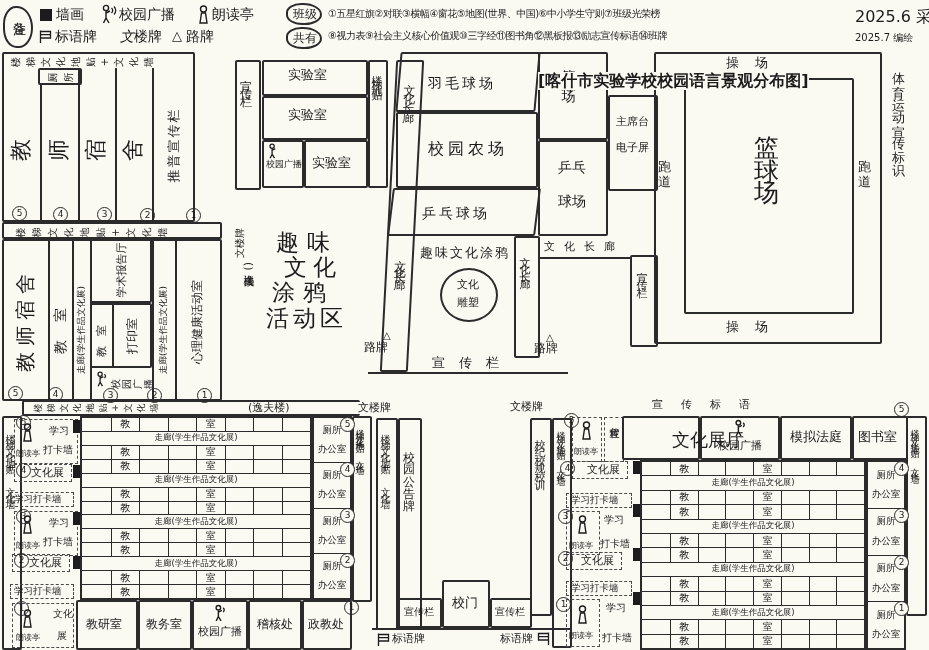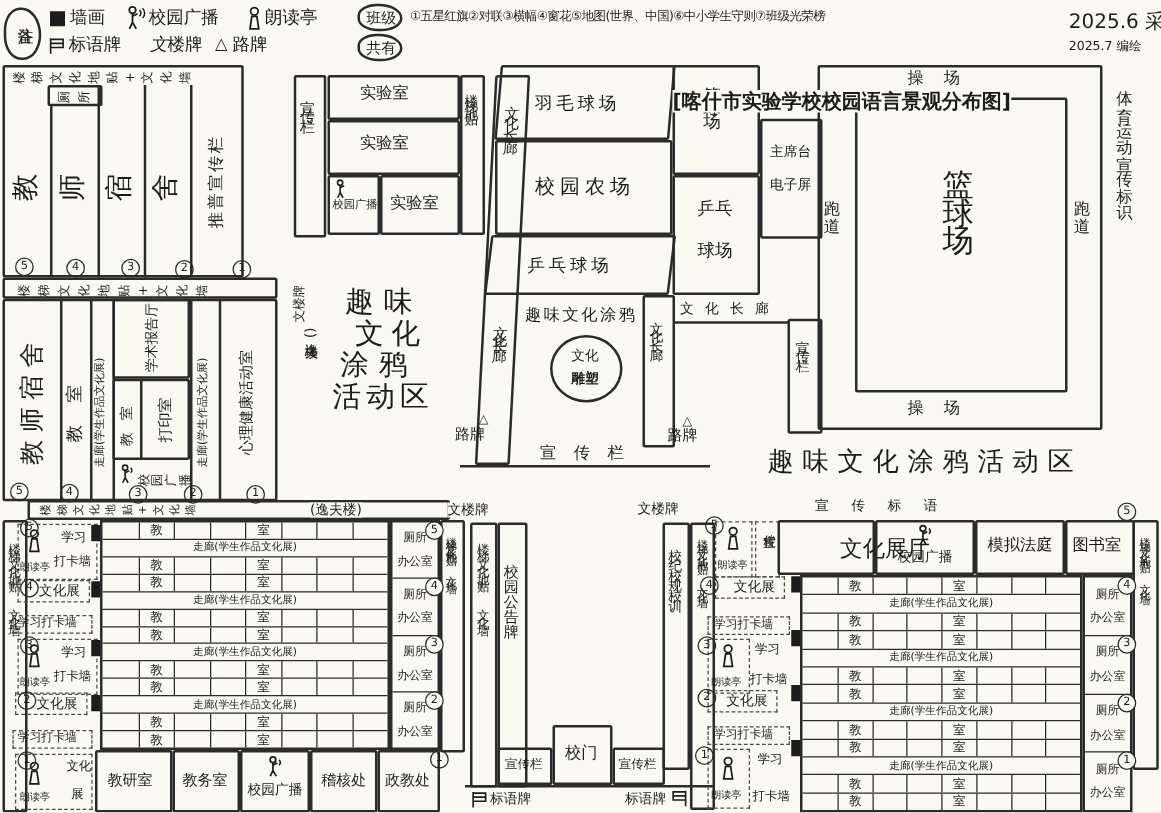--- a/index.html
+++ b/index.html
@@ -61,20 +61,21 @@
   <span class="t" style="left:134px;top:29px;font-size:14px;">楼牌</span>
   <span class="t" style="left:172px;top:29px;font-size:13px;">△</span>
   <span class="t" style="left:186px;top:29px;font-size:14px;">路牌</span>
   <div class="blob" style="left:286px;top:3px;width:36px;height:22px;">
     <span class="t" style="left:5px;top:3px;font-size:12px;">班级</span>
   </div>
   <div class="blob" style="left:286px;top:27px;width:36px;height:22px;">
     <span class="t" style="left:5px;top:3px;font-size:12px;">共有</span>
   </div>
   <span class="t" style="left:328px;top:8px;font-size:10px;letter-spacing:-0.5px;">①五星红旗②对联③横幅④窗花⑤地图(世界、中国)⑥中小学生守则⑦班级光荣榜</span>
+  <span class="t" style="left:328px;top:30px;font-size:10px;letter-spacing:-0.5px;">⑧视力表⑨社会主义核心价值观⑩三字经⑪图书角⑫黑板报⑬励志宣传标语⑭班牌</span>
   <span class="t" style="left:538px;top:72px;font-size:16px;font-weight:bold;z-index:5;background:#faf9f2;">[喀什市实验学校校园语言景观分布图]</span>
   <span class="t" style="left:855px;top:8px;font-size:16px;">2025.6 采集</span>
   <span class="t" style="left:855px;top:32px;font-size:10px;">2025.7 编绘</span>
 
   <div class="b" style="left:2px;top:52px;width:193px;height:170px;"></div>
   <div class="t cwband" style="left:8px;top:54px;font-size:10px;letter-spacing:5px;"><span class="cw">楼</span><span class="cw">梯</span><span class="cw"> </span><span class="cw">文</span><span class="cw">化</span><span class="cw">地</span><span class="cw">贴</span><span class="cw">+</span><span class="cw">文</span><span class="cw">化</span><span class="cw">墙</span></div>
   <div class="b" style="left:38px;top:68px;width:44px;height:17px;"></div>
   <div class="t cwband" style="left:44px;top:69px;font-size:10px;letter-spacing:6px;"><span class="cw">厕</span><span class="cw">所</span></div>
   <div class="vl" style="left:40px;top:85px;height:137px;"></div>
   <div class="vl" style="left:78px;top:68px;height:154px;"></div>
@@ -173,31 +174,30 @@
   <div class="hl" style="left:540px;top:257px;width:92px;"></div>
   <span class="t" style="left:544px;top:241px;font-size:11px;letter-spacing:9px;">文化长廊</span>
 
   <span class="t" style="left:276px;top:230px;font-size:23px;letter-spacing:8px;">趣味</span>
   <span class="t" style="left:284px;top:255px;font-size:23px;letter-spacing:6px;">文化</span>
   <span class="t" style="left:272px;top:280px;font-size:23px;letter-spacing:8px;">涂鸦</span>
   <span class="t" style="left:266px;top:306px;font-size:23px;letter-spacing:4px;">活动区</span>
   <span class="t" style="left:420px;top:246px;font-size:13px;letter-spacing:2px;">趣味文化涂鸦</span>
   <div class="b" style="left:440px;top:268px;width:58px;height:54px;border-radius:50%;">
     <span class="t" style="left:15px;top:9px;font-size:11px;">文化</span>
-    <span class="t" style="left:15px;top:27px;font-size:11px;font-weight:bold;">雕塑</span>
+    <span class="t" style="left:15px;top:27px;font-size:11px;font-weight:normal;">雕塑</span>
   </div>
   <div class="b" style="left:514px;top:236px;width:26px;height:122px;"></div>
   <span class="v" style="left:519px;top:248px;font-size:11px;letter-spacing:7px;">文化长廊</span>
   <span class="t" style="left:383px;top:330px;font-size:10px;">△</span>
   <span class="t" style="left:364px;top:341px;font-size:12px;">路牌</span>
   <span class="t" style="left:432px;top:356px;font-size:13px;letter-spacing:14px;">宣传栏</span>
   <div class="hl" style="left:368px;top:372px;width:200px;"></div>
   <span class="t" style="left:546px;top:332px;font-size:10px;">△</span>
   <span class="t" style="left:534px;top:342px;font-size:12px;">路牌</span>
-  <span class="t" style="left:614px;top:358px;font-size:21px;letter-spacing:7px;">趣味文化涂鸦活动区</span>
 
   <div class="b" style="left:22px;top:400px;width:338px;height:16px;"></div>
   <div class="t cwband" style="left:32px;top:401px;font-size:9px;letter-spacing:4px;"><span class="cw">楼</span><span class="cw">梯</span><span class="cw"> </span><span class="cw">文</span><span class="cw">化</span><span class="cw">地</span><span class="cw">贴</span><span class="cw">+</span><span class="cw">文</span><span class="cw">化</span><span class="cw">墙</span></div>
   <span class="t" style="left:248px;top:402px;font-size:11px;background:#faf9f2;z-index:2;">(逸夫楼)</span>
   <div class="b" style="left:2px;top:416px;width:20px;height:234px;"></div>
   <span class="v" style="left:5px;top:426px;font-size:10px;letter-spacing:6px;">楼梯文化地贴+文化墙</span>
 
   <span class="circ" style="left:16px;top:415px;">5</span>
   <div class="dash" style="left:14px;top:419px;width:64px;height:45px;">
     <svg style="left:6px;top:3px;" width="13" height="20" viewBox="0 0 13 20">

